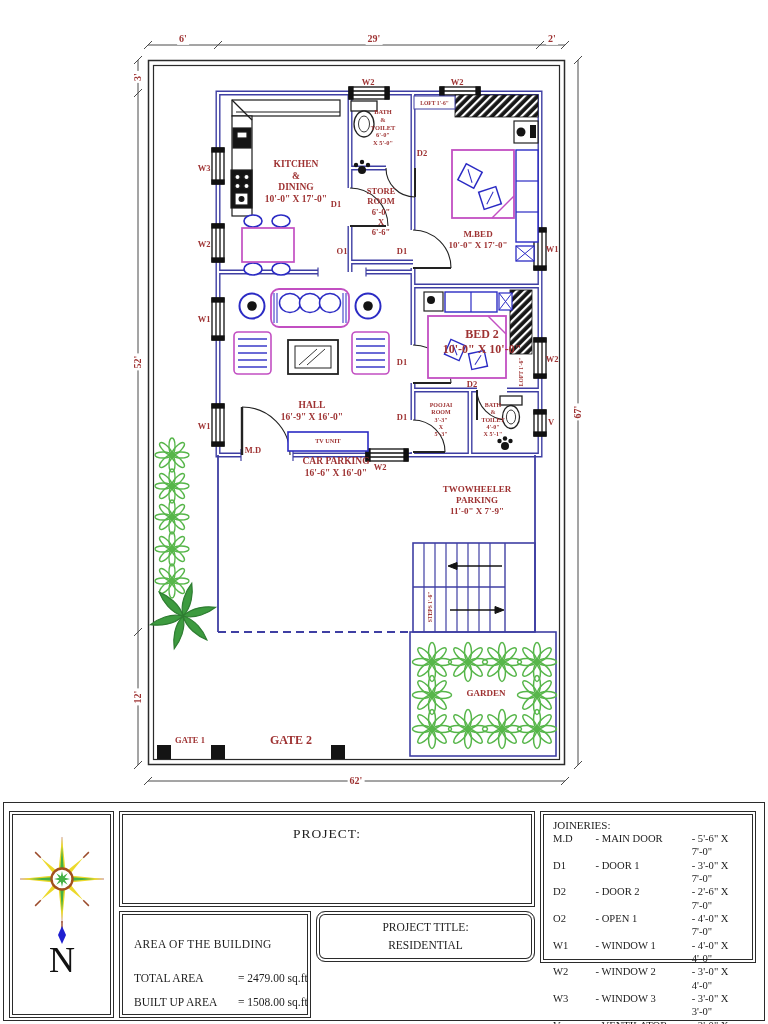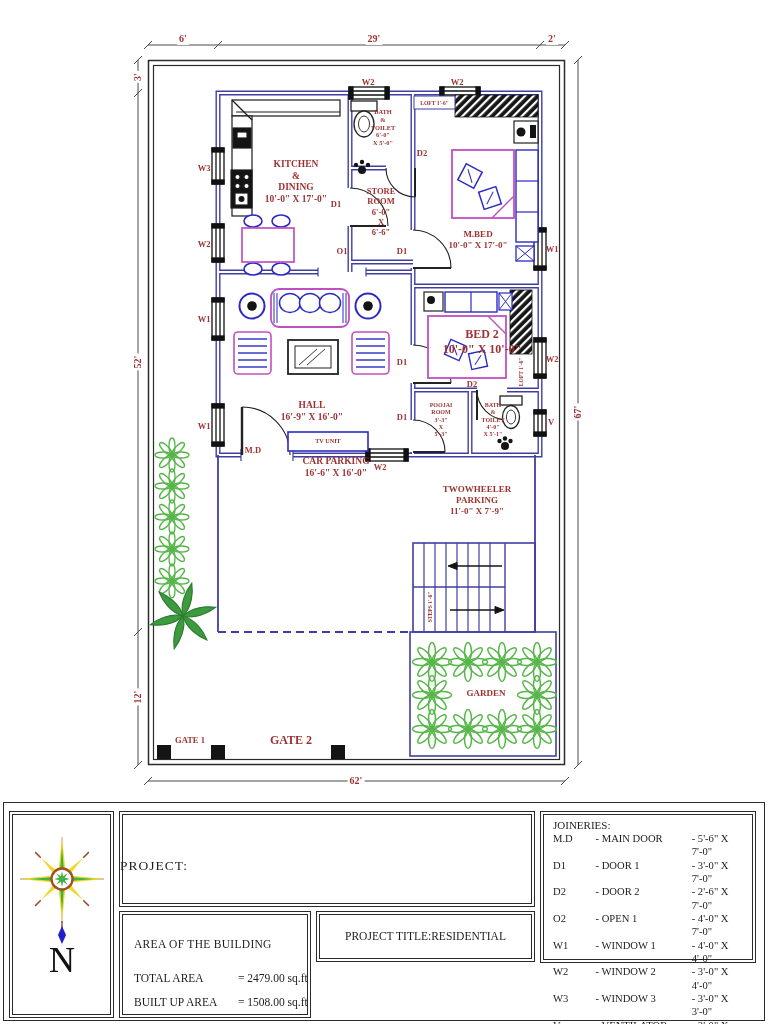--- a/index.html
+++ b/index.html
@@ -5,32 +5,32 @@
   html,body{margin:0;padding:0;background:#fff;}
   #sheet{position:relative;width:768px;height:1024px;background:#fff;overflow:hidden;
          font-family:"Liberation Serif","DejaVu Serif",serif;}
   #plan-svg{position:absolute;left:0;top:0;}
   .lbl{position:absolute;transform:translate(-50%,-50%);color:#9e3232;font-weight:bold;
        text-align:center;white-space:pre-line;line-height:1.22;pointer-events:none;}
   .dim{background:#fff;padding:0 2px;font-size:10px;}
   .rot{transform:translate(-50%,-50%) rotate(-90deg);}
   .tb-box{position:absolute;border:1.4px solid #2b2b2b;box-sizing:border-box;
           box-shadow:inset 0 0 0 2px #fff, inset 0 0 0 3px #2b2b2b;background:#fff;color:#1d1d1d;}
-  .tb-center{display:flex;flex-direction:row;align-items:center;justify-content:center;
+  .tb-center{display:flex;flex-direction:column;align-items:center;justify-content:center;
              text-align:center;}
   .proj-head{font-size:13.5px;letter-spacing:1px;margin-top:14px;}
   .proj-title{font-size:13.5px;letter-spacing:.5px;margin-top:16px;width:360px;text-align:center;line-height:1.45;}
   .area-head{font-size:11.5px;letter-spacing:.3px;}
   .area-row{display:flex;font-size:11.5px;margin-top:12px;}
   .area-row .al{width:104px;}
   .jr-head{font-size:11px;margin-bottom:1px;}
   .jr{display:flex;font-size:10.6px;line-height:1.26;}
   .jr .c{width:46px;}
   .jr .n{width:104px;}
-  .small-two{font-size:11.5px;line-height:1.5;}
+  .small-two{font-size:11.5px;line-height:1.5;border-radius:9px;}
   .weblink{font-size:17px;font-weight:bold;color:#2424c0;letter-spacing:.5px;}
   .n-letter{position:absolute;transform:translate(-50%,-50%);font-size:36px;color:#111;}
 </style>
 </head>
 <body>
 
 <div id="sheet">
 
   <svg id="plan-svg" width="768" height="800" viewBox="0 0 768 800">
     <defs>

